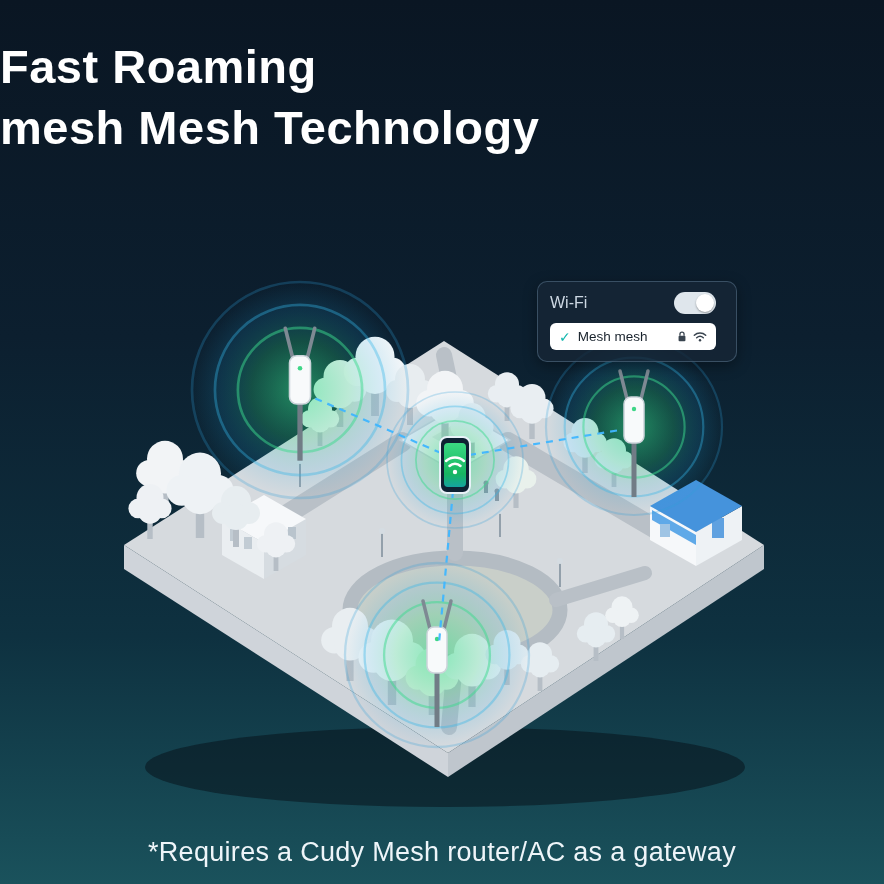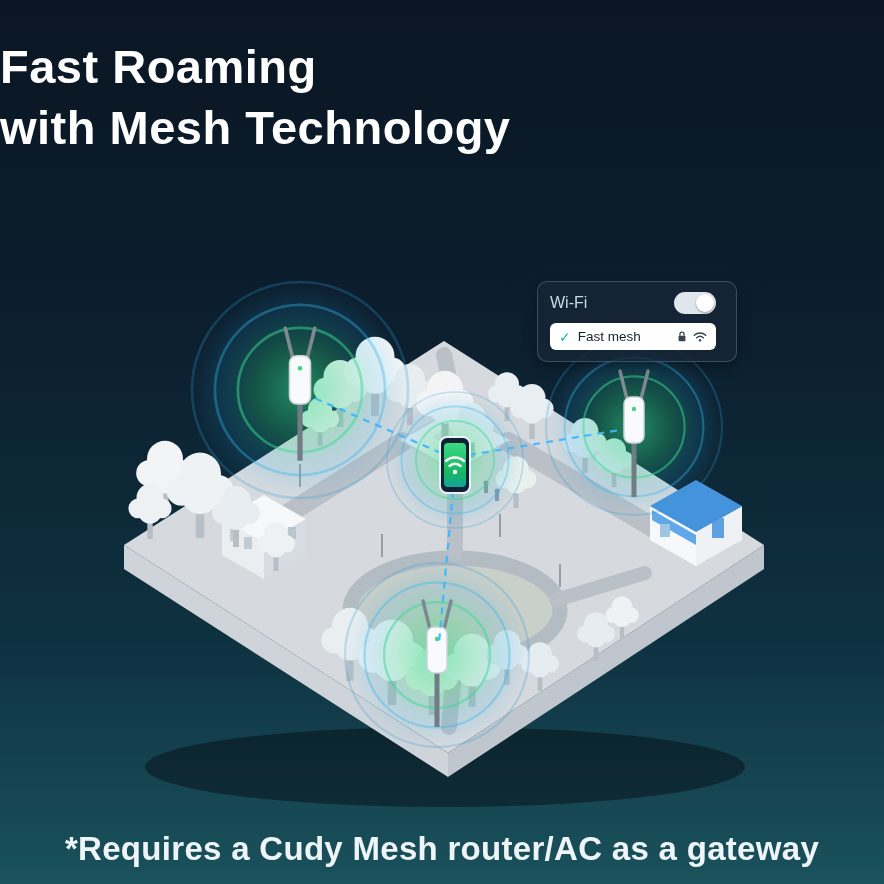--- a/index.html
+++ b/index.html
@@ -35,31 +35,31 @@
   .network-row{
     display:flex;align-items:center;gap:7px;background:#ffffff;border-radius:6px;
     height:27px;padding:0 9px;cursor:pointer;
   }
   .check{color:#12b7ae;font-size:14px;font-weight:700;line-height:1;}
   .net-name{color:#18222c;font-size:13.5px;font-weight:500;}
   .net-icons{margin-left:auto;display:flex;align-items:center;gap:5px;color:#39444f;}
   .net-icons svg{display:block;}
   .footnote{
     position:absolute;bottom:16px;left:0;width:100%;text-align:center;
-    color:#eef5f9;font-size:33px;font-weight:700;letter-spacing:0.3px;
+    color:#eef5f9;font-size:27px;font-weight:400;letter-spacing:0.3px;
   }
 </style>
 </head>
 <body>
 
 <div class="page">
 
   <div class="title">
     <div>Fast Roaming</div>
-    <div>with Mesh Technology</div>
+    <div>mesh Mesh Technology</div>
   </div>
 
   <svg class="scene" viewBox="0 0 884 560">
     <defs>
       <radialGradient id="glowG" cx="50%" cy="50%" r="50%">
         <stop offset="0%" stop-color="#35e08a" stop-opacity="0.55"></stop>
         <stop offset="45%" stop-color="#2bd47f" stop-opacity="0.26"></stop>
         <stop offset="75%" stop-color="#1fa9e0" stop-opacity="0.14"></stop>
         <stop offset="100%" stop-color="#1fa9e0" stop-opacity="0"></stop>
       </radialGradient>
@@ -202,21 +202,21 @@
 
   <div class="wifi-card">
     <div class="wifi-row">
       <span class="wifi-label">Wi-Fi</span>
       <span class="toggle">
           <span class="knob"></span>
         </span>
     </div>
     <div class="network-row">
       <span class="check">✓</span>
-      <span class="net-name">Fast mesh</span>
+      <span class="net-name">Mesh mesh</span>
       <span class="net-icons">
         <svg width="12" height="13" viewBox="0 0 14 14">
           <path d="M4.6,6 V4.4 a2.4,2.4 0 0 1 4.8,0 V6" fill="none" stroke="#39444f" stroke-width="1.5"></path>
           <rect x="3" y="6" width="8" height="6.5" rx="1.2" fill="#39444f"></rect>
         </svg>
         <svg width="14" height="12" viewBox="0 0 16 13">
           <g stroke="#39444f" fill="none" stroke-width="1.7" stroke-linecap="round">
             <path d="M1.5,4.5 A9.5,9.5 0 0 1 14.5,4.5"></path>
             <path d="M4.2,7.3 A5.8,5.8 0 0 1 11.8,7.3"></path>
             <circle cx="8" cy="10.3" r="1.4" fill="#39444f" stroke="none"></circle>

